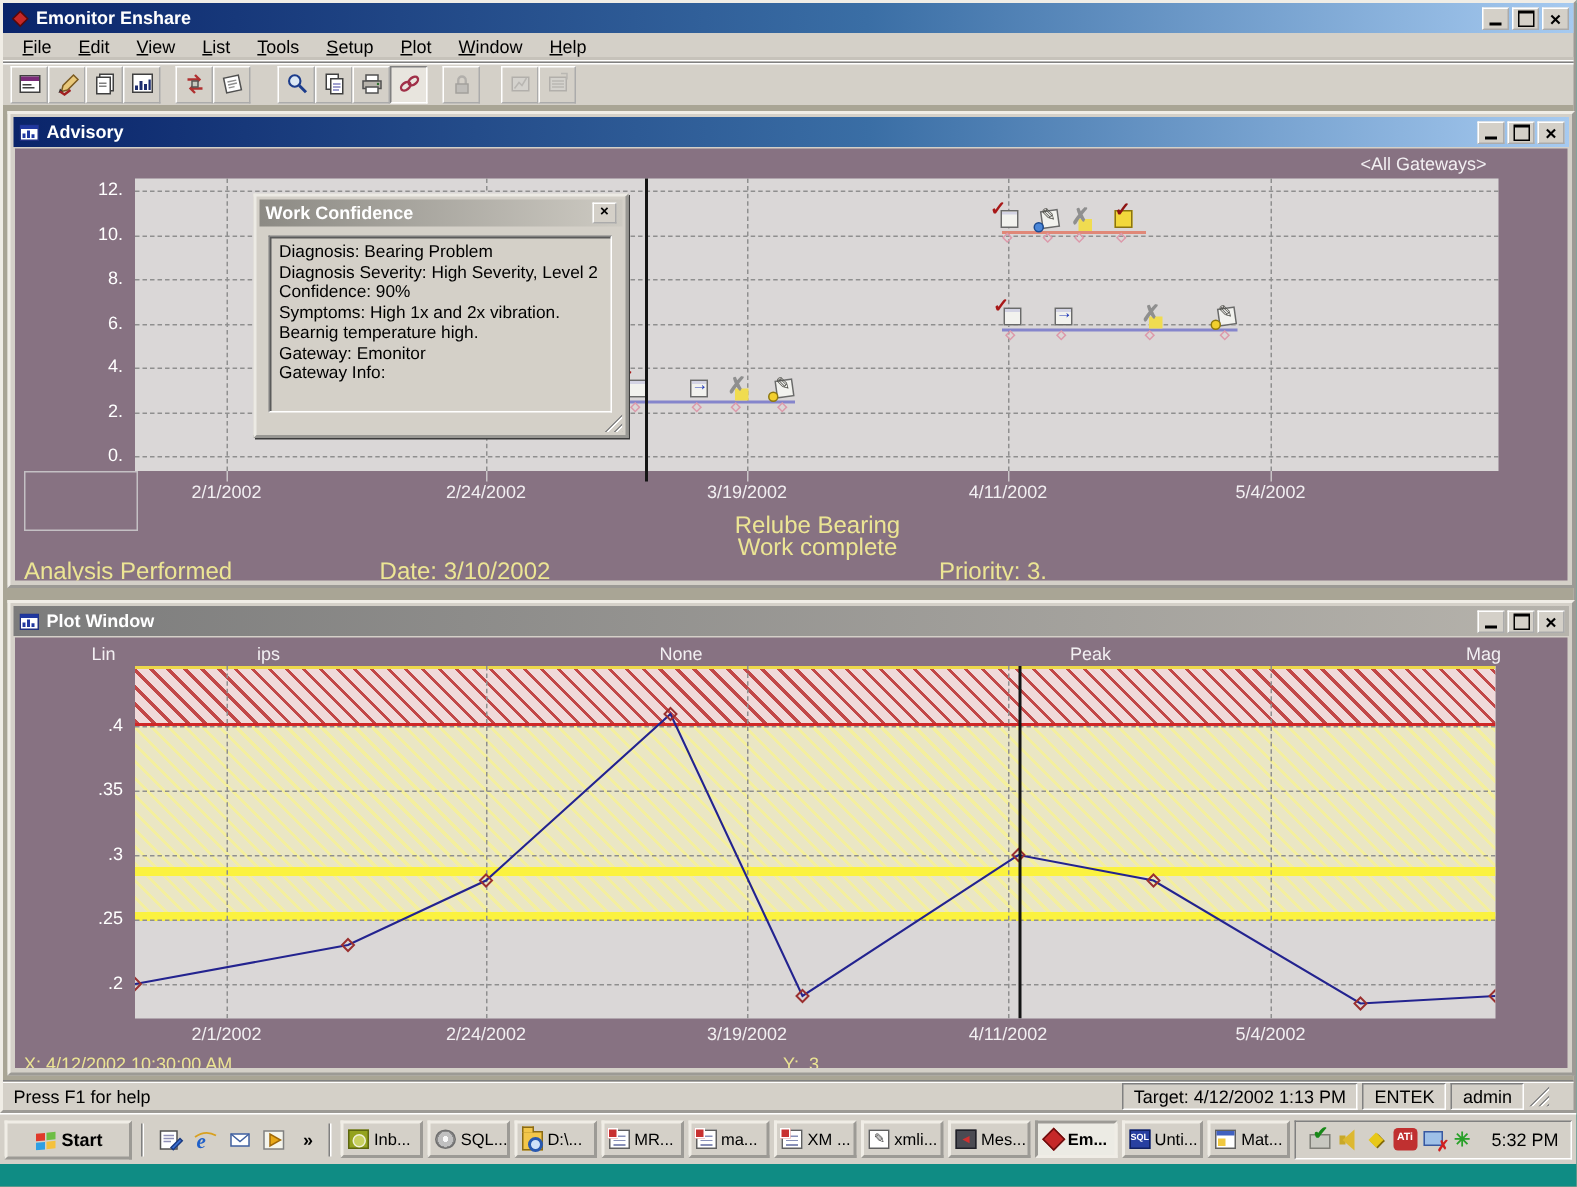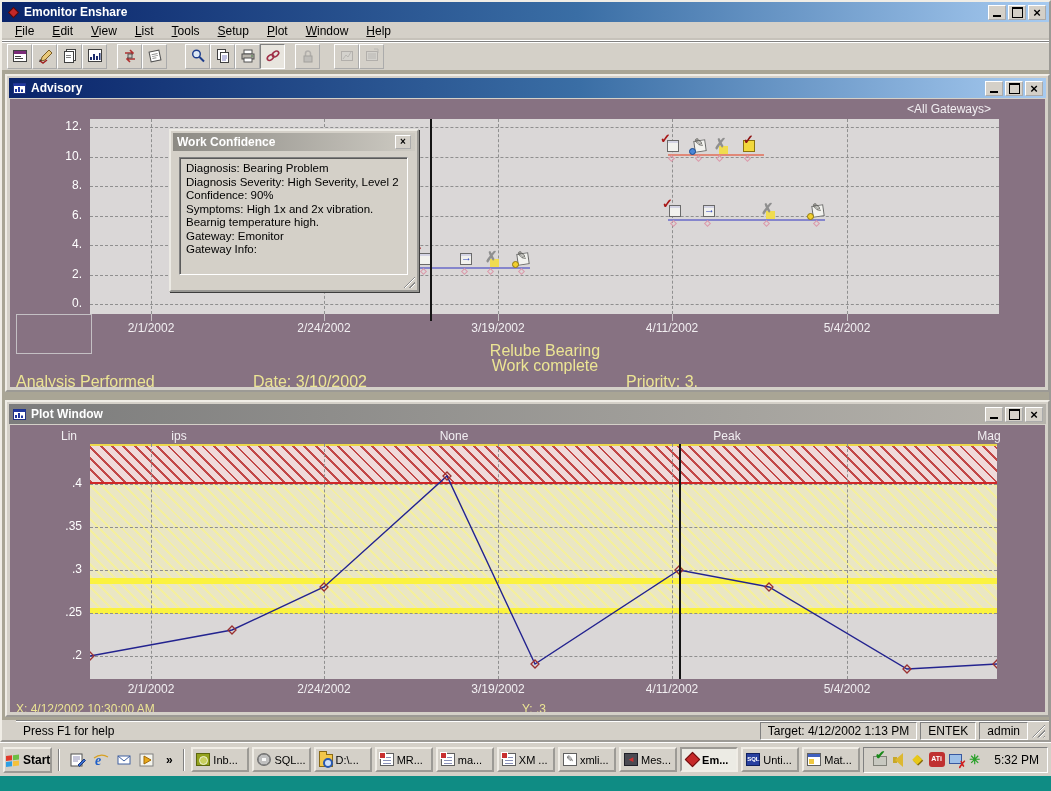--- a/index.html
+++ b/index.html
@@ -99,33 +99,33 @@
   .zone-red::before{content:'';position:absolute;left:0;right:0;top:0;height:2px;background:#ecd84a;}
   .zone-yellow{position:absolute;left:0;right:0;
        background:repeating-linear-gradient(45deg,#f4ef9e 0 2px,#eae6c4 2px 8px);}
   .yline{position:absolute;left:0;right:0;height:6px;background:#fbf23f;}
   .hl{position:absolute;top:4px;color:#f2eff2;font-size:12px;transform:translateX(-50%);}
   .hl-0{left:59px}.hl-1{left:169px}.hl-2{left:444px}.hl-3{left:717px}.hl-4{left:979px}
   .plot-status{position:absolute;color:#ece594;font-size:12px;top:277px;}
 
   
   .statusbar{position:absolute;left:0;right:0;top:718px;height:20px;display:flex;align-items:center;
-       padding:0 4px 0 7px;border-top:1px solid #808080;box-shadow:inset 0 1px 0 #fff;color:#000;margin-left:14px;}
+       padding:0 16px 0 7px;border-top:1px solid #808080;box-shadow:inset 0 1px 0 #fff;color:#000;}
   .sb-field{border:1px solid;border-color:#808080 #fff #fff #808080;padding:1px 7px;margin-left:3px;
        white-space:nowrap;}
   .sb-spacer{flex:1;}
   .sb-grip{width:14px;height:14px;margin-left:3px;
        background:repeating-linear-gradient(135deg,rgba(0,0,0,0) 0 2px,#8a8a8a 2px 3px,#fff 3px 4px);
        clip-path:polygon(100% 0,100% 100%,0 100%);}
 
   
   .taskbar{position:absolute;left:0;top:742px;width:1051px;height:34px;background:#d4d0c8;
        border-top:1px solid #fff;display:flex;align-items:center;padding:0 3px;gap:3px;}
   .startbtn{height:26px;background:#d4d0c8;border:2px outset #f0ede6;display:flex;align-items:center;
-       gap:3px;font-weight:bold;font-size:12px;padding:0 0;flex:none;color:#000;}
+       gap:3px;font-weight:bold;font-size:12px;padding:0 18px;flex:none;color:#000;}
   .tb-sep{width:2px;height:22px;border-left:1px solid #808080;border-right:1px solid #fff;margin:0 3px;flex:none;}
   .ql{width:23px;height:24px;display:flex;align-items:center;justify-content:center;flex:none;}
   .ql-more{width:16px;font-weight:bold;text-align:center;flex:none;}
   .taskbtn{flex:0 1 63px;min-width:0;height:25px;background:#d4d0c8;border:2px outset #f0ede6;
        display:flex;align-items:center;font-size:11px;overflow:hidden;white-space:nowrap;color:#000;}
   .taskbtn.active{border:2px inset #f0ede6;background:#ecebe4;font-weight:bold;}
   .taskbtn .lbl{overflow:hidden;}
   .tray{margin-left:auto;height:26px;border:1px solid;border-color:#808080 #fff #fff #808080;
        display:flex;align-items:center;gap:3px;padding:0 8px;font-size:12px;flex:none;color:#000;}
   .clock{margin-left:8px;}

